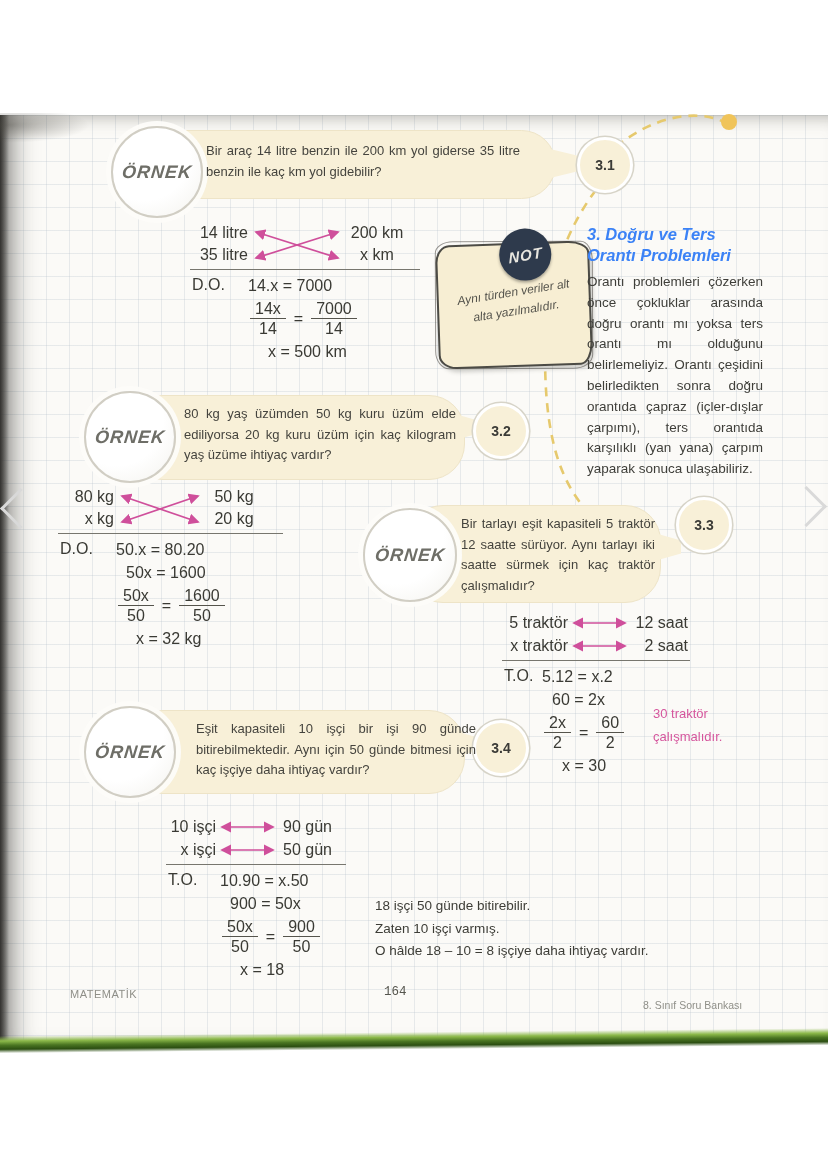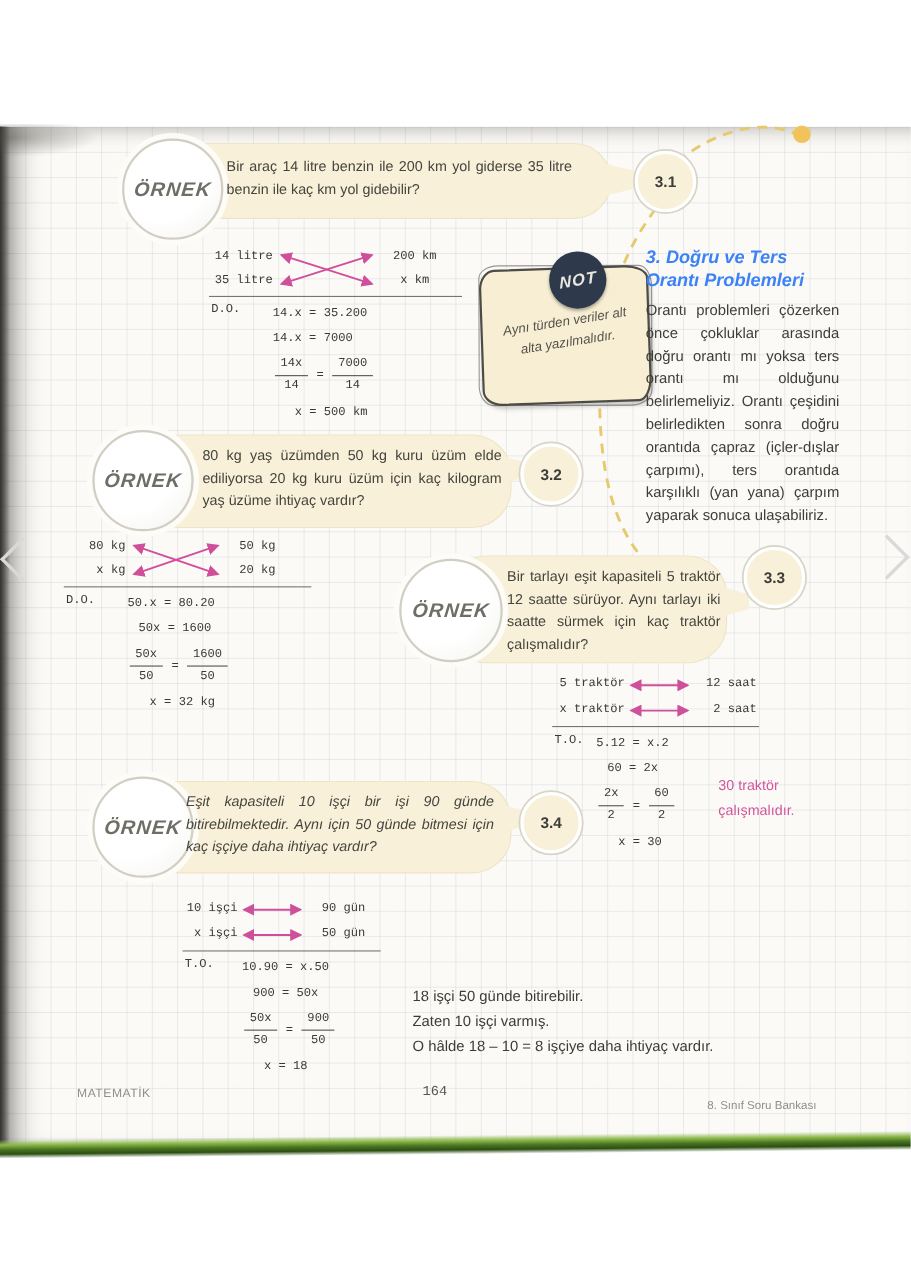--- a/index.html
+++ b/index.html
@@ -37,21 +37,21 @@
     display:flex;align-items:center;justify-content:center;z-index:4;
     font-size:14px;font-weight:700;color:#3b3b37;}
   .ex-circle{position:absolute;border-radius:50%;background:radial-gradient(circle at 35% 30%,#ffffff 55%,#f3f2ed);
     border:2px solid #d1cec4;box-shadow:0 0 0 5px rgba(253,252,249,0.95);
     display:flex;align-items:center;justify-content:center;z-index:4;}
   .ex-label{font-style:italic;font-weight:700;font-size:18px;letter-spacing:1px;
     color:#6e6e67;transform:skewX(-6deg);}
   .ex-q{position:absolute;z-index:4;font-size:13px;line-height:20.5px;color:#45443e;text-align:justify;}
 
   
-  .sol{position:absolute;z-index:4;font-size:11px;color:#39382f;color:#3a3a34;font-family:Liberation Mono, monospace;}
+  .sol{position:absolute;z-index:4;font-size:16px;color:#39382f;color:#3a3a34;}
   .prop-cross{display:flex;align-items:center;}
   .pc-left div{height:22px;line-height:22px;text-align:right;}
   .pc-right div{height:22px;line-height:22px;text-align:center;}
   .hrow{display:flex;align-items:center;height:23px;line-height:23px;}
   .hrow .hl{text-align:right;}
   .hrow .hr{text-align:right;}
   .prop-rule{border-top:1.6px solid #77766e;margin-top:3px;}
   .steps-wrap{position:relative;margin-top:4px;}
   .method{position:absolute;left:2px;top:2px;}
   .step{line-height:23px;}
@@ -145,21 +145,20 @@
       </svg>
       <div class="pc-right" style="width:62px;">
         <div>200 km</div>
         <div>x km</div>
       </div>
     </div>
     <div class="prop-rule" style="width:230px;"></div>
     <div class="steps-wrap">
       <span class="method">D.O.</span>
       <div style="margin-left:58px;">
-        <div class="step">14.x = 35.200</div>
         <div class="step">14.x = 7000</div>
         <div class="fracline">
           <span class="frac">
               <span class="fnum">14x</span>
               <span class="fden">14</span>
             </span>
           <span>=</span>
           <span class="frac">
               <span class="fnum">7000</span>
               <span class="fden">14</span>
@@ -285,21 +284,21 @@
   </div>
 
   <div class="ex-pill" style="left:127px;top:710px;width:336px;height:82px;"></div>
   <div class="ex-neck" style="left:448px;top:729px;width:30px;height:30px;"></div>
   <div class="ex-badge" style="left:473px;top:720px;">
     <span>3.4</span>
   </div>
   <div class="ex-circle" style="left:84px;top:706px;width:88px;height:88px;">
     <span class="ex-label">ÖRNEK</span>
   </div>
-  <div class="ex-q" style="left:169px;top:719px;width:280px;font-style:italic;">Eşit kapasiteli 10 işçi bir işi 90 günde bitirebilmektedir. Aynı için 50 günde bitmesi için kaç işçiye daha ihtiyaç vardır?</div>
+  <div class="ex-q" style="left:196px;top:719px;width:280px;">Eşit kapasiteli 10 işçi bir işi 90 günde bitirebilmektedir. Aynı için 50 günde bitmesi için kaç işçiye daha ihtiyaç vardır?</div>
 
   <div class="sol" style="left:166px;top:815px;width:184px;">
     <div class="hrow">
       <span class="hl" style="width:50px;">10 işçi</span>
       <svg width="64" height="20">
         <line x1="6" y1="10" x2="57" y2="10" stroke="#cf4f9b" stroke-width="1.7" marker-start="url(#arwP)" marker-end="url(#arwP)"></line>
       </svg>
       <span class="hr" style="width:52px;">90 gün</span>
     </div>
     <div class="hrow">

